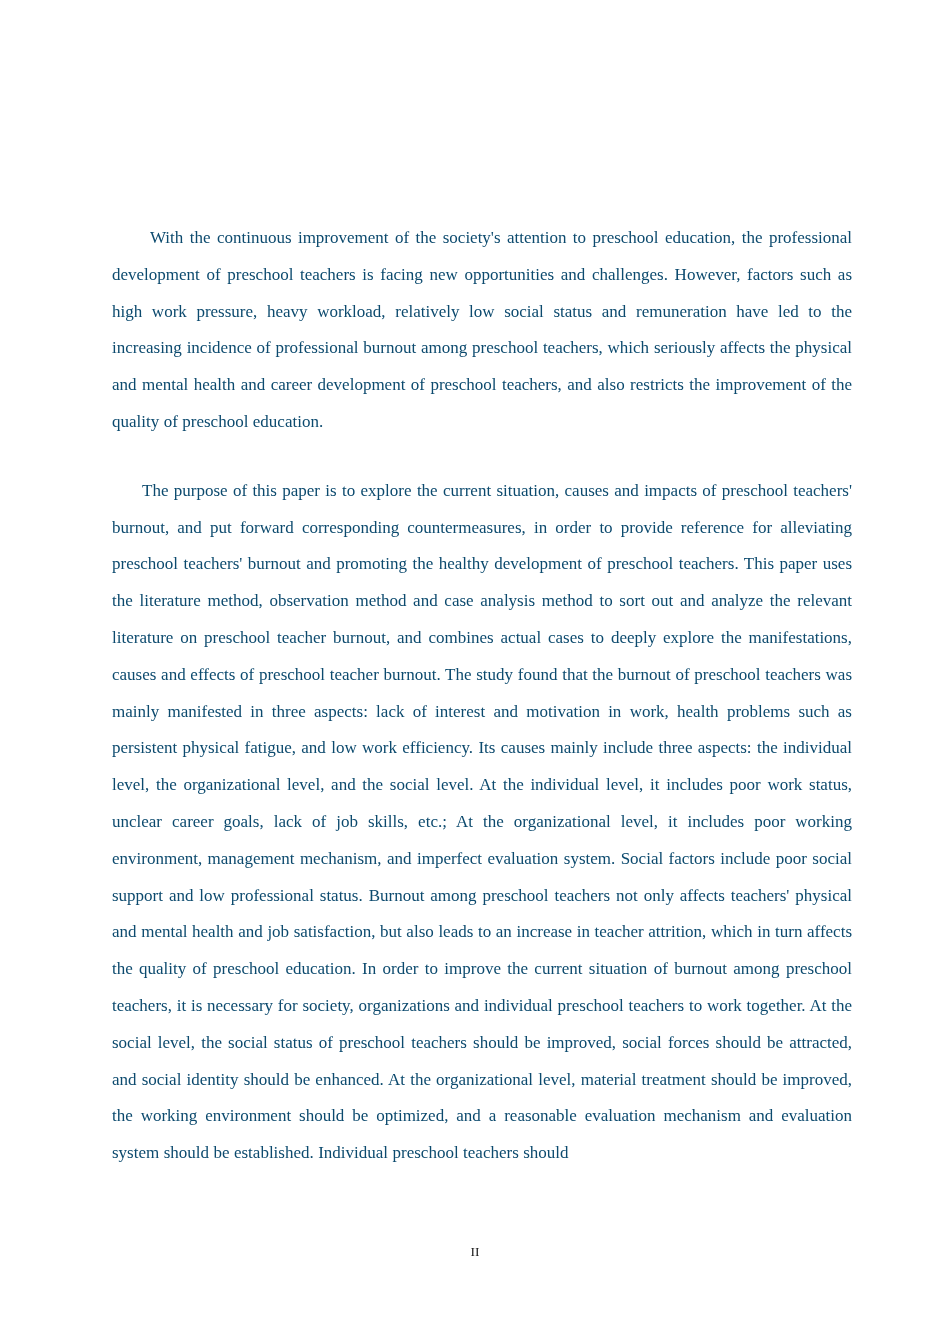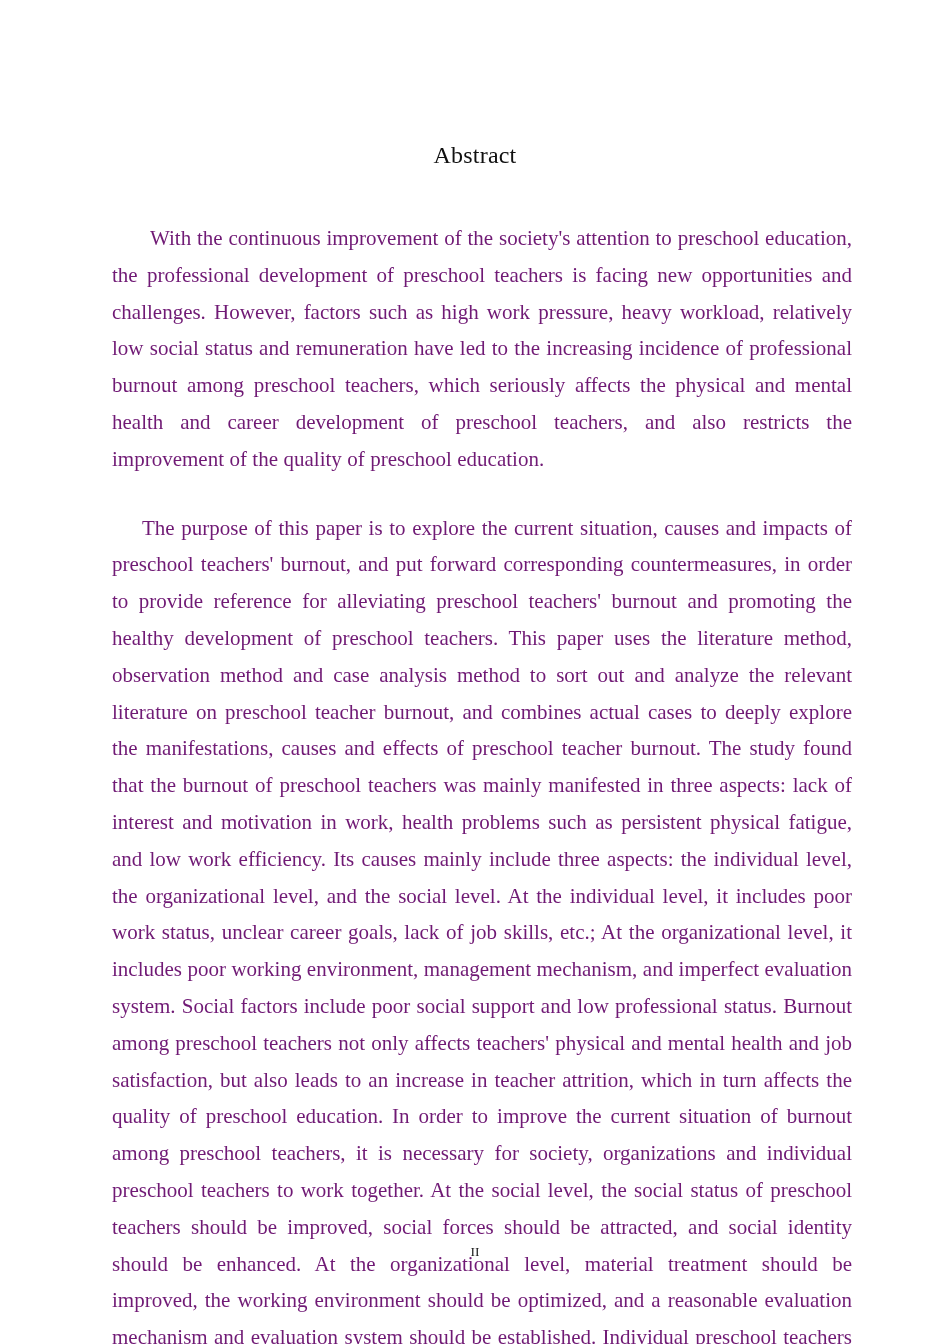--- a/index.html
+++ b/index.html
@@ -34,25 +34,25 @@
     color: #111111;
   }
   .body-block {
     position: absolute;
     top: 220px;
     left: 112px;
     width: 740px;
   }
   p.para {
     margin: 0;
-    font-size: 21px;
+    font-size: 17px;
     line-height: 36.8px;
     text-align: justify;
     text-justify: inter-word;
-    color: #701a75;
+    color: #0c4a6e;
     word-spacing: 0.2px;
   }
   p.para.first {
     text-indent: 38px;
   }
   p.para.second {
     text-indent: 30px;
     margin-top: 32px;
   }
   
@@ -65,21 +65,20 @@
     font-size: 13.5px;
     line-height: 18px;
     color: #1a1a1a;
   }
 </style>
 </head>
 <body>
 
 <div class="page">
 
-  <h1 class="page-title">Abstract</h1>
 
   <div class="body-block">
     <p class="para first">With the continuous improvement of the society's attention to preschool education, the professional development of preschool teachers is facing new opportunities and challenges. However, factors such as high work pressure, heavy workload, relatively low social status and remuneration have led to the increasing incidence of professional burnout among preschool teachers, which seriously affects the physical and mental health and career development of preschool teachers, and also restricts the improvement of the quality of preschool education.</p>
     <p class="para second">The purpose of this paper is to explore the current situation, causes and impacts of preschool teachers' burnout, and put forward corresponding countermeasures, in order to provide reference for alleviating preschool teachers' burnout and promoting the healthy development of preschool teachers. This paper uses the literature method, observation method and case analysis method to sort out and analyze the relevant literature on preschool teacher burnout, and combines actual cases to deeply explore the manifestations, causes and effects of preschool teacher burnout. The study found that the burnout of preschool teachers was mainly manifested in three aspects: lack of interest and motivation in work, health problems such as persistent physical fatigue, and low work efficiency. Its causes mainly include three aspects: the individual level, the organizational level, and the social level. At the individual level, it includes poor work status, unclear career goals, lack of job skills, etc.; At the organizational level, it includes poor working environment, management mechanism, and imperfect evaluation system. Social factors include poor social support and low professional status. Burnout among preschool teachers not only affects teachers' physical and mental health and job satisfaction, but also leads to an increase in teacher attrition, which in turn affects the quality of preschool education. In order to improve the current situation of burnout among preschool teachers, it is necessary for society, organizations and individual preschool teachers to work together. At the social level, the social status of preschool teachers should be improved, social forces should be attracted, and social identity should be enhanced. At the organizational level, material treatment should be improved, the working environment should be optimized, and a reasonable evaluation mechanism and evaluation system should be established. Individual preschool teachers should</p>
   </div>
 
   <div class="footer">II</div>
 
 </div>
 

